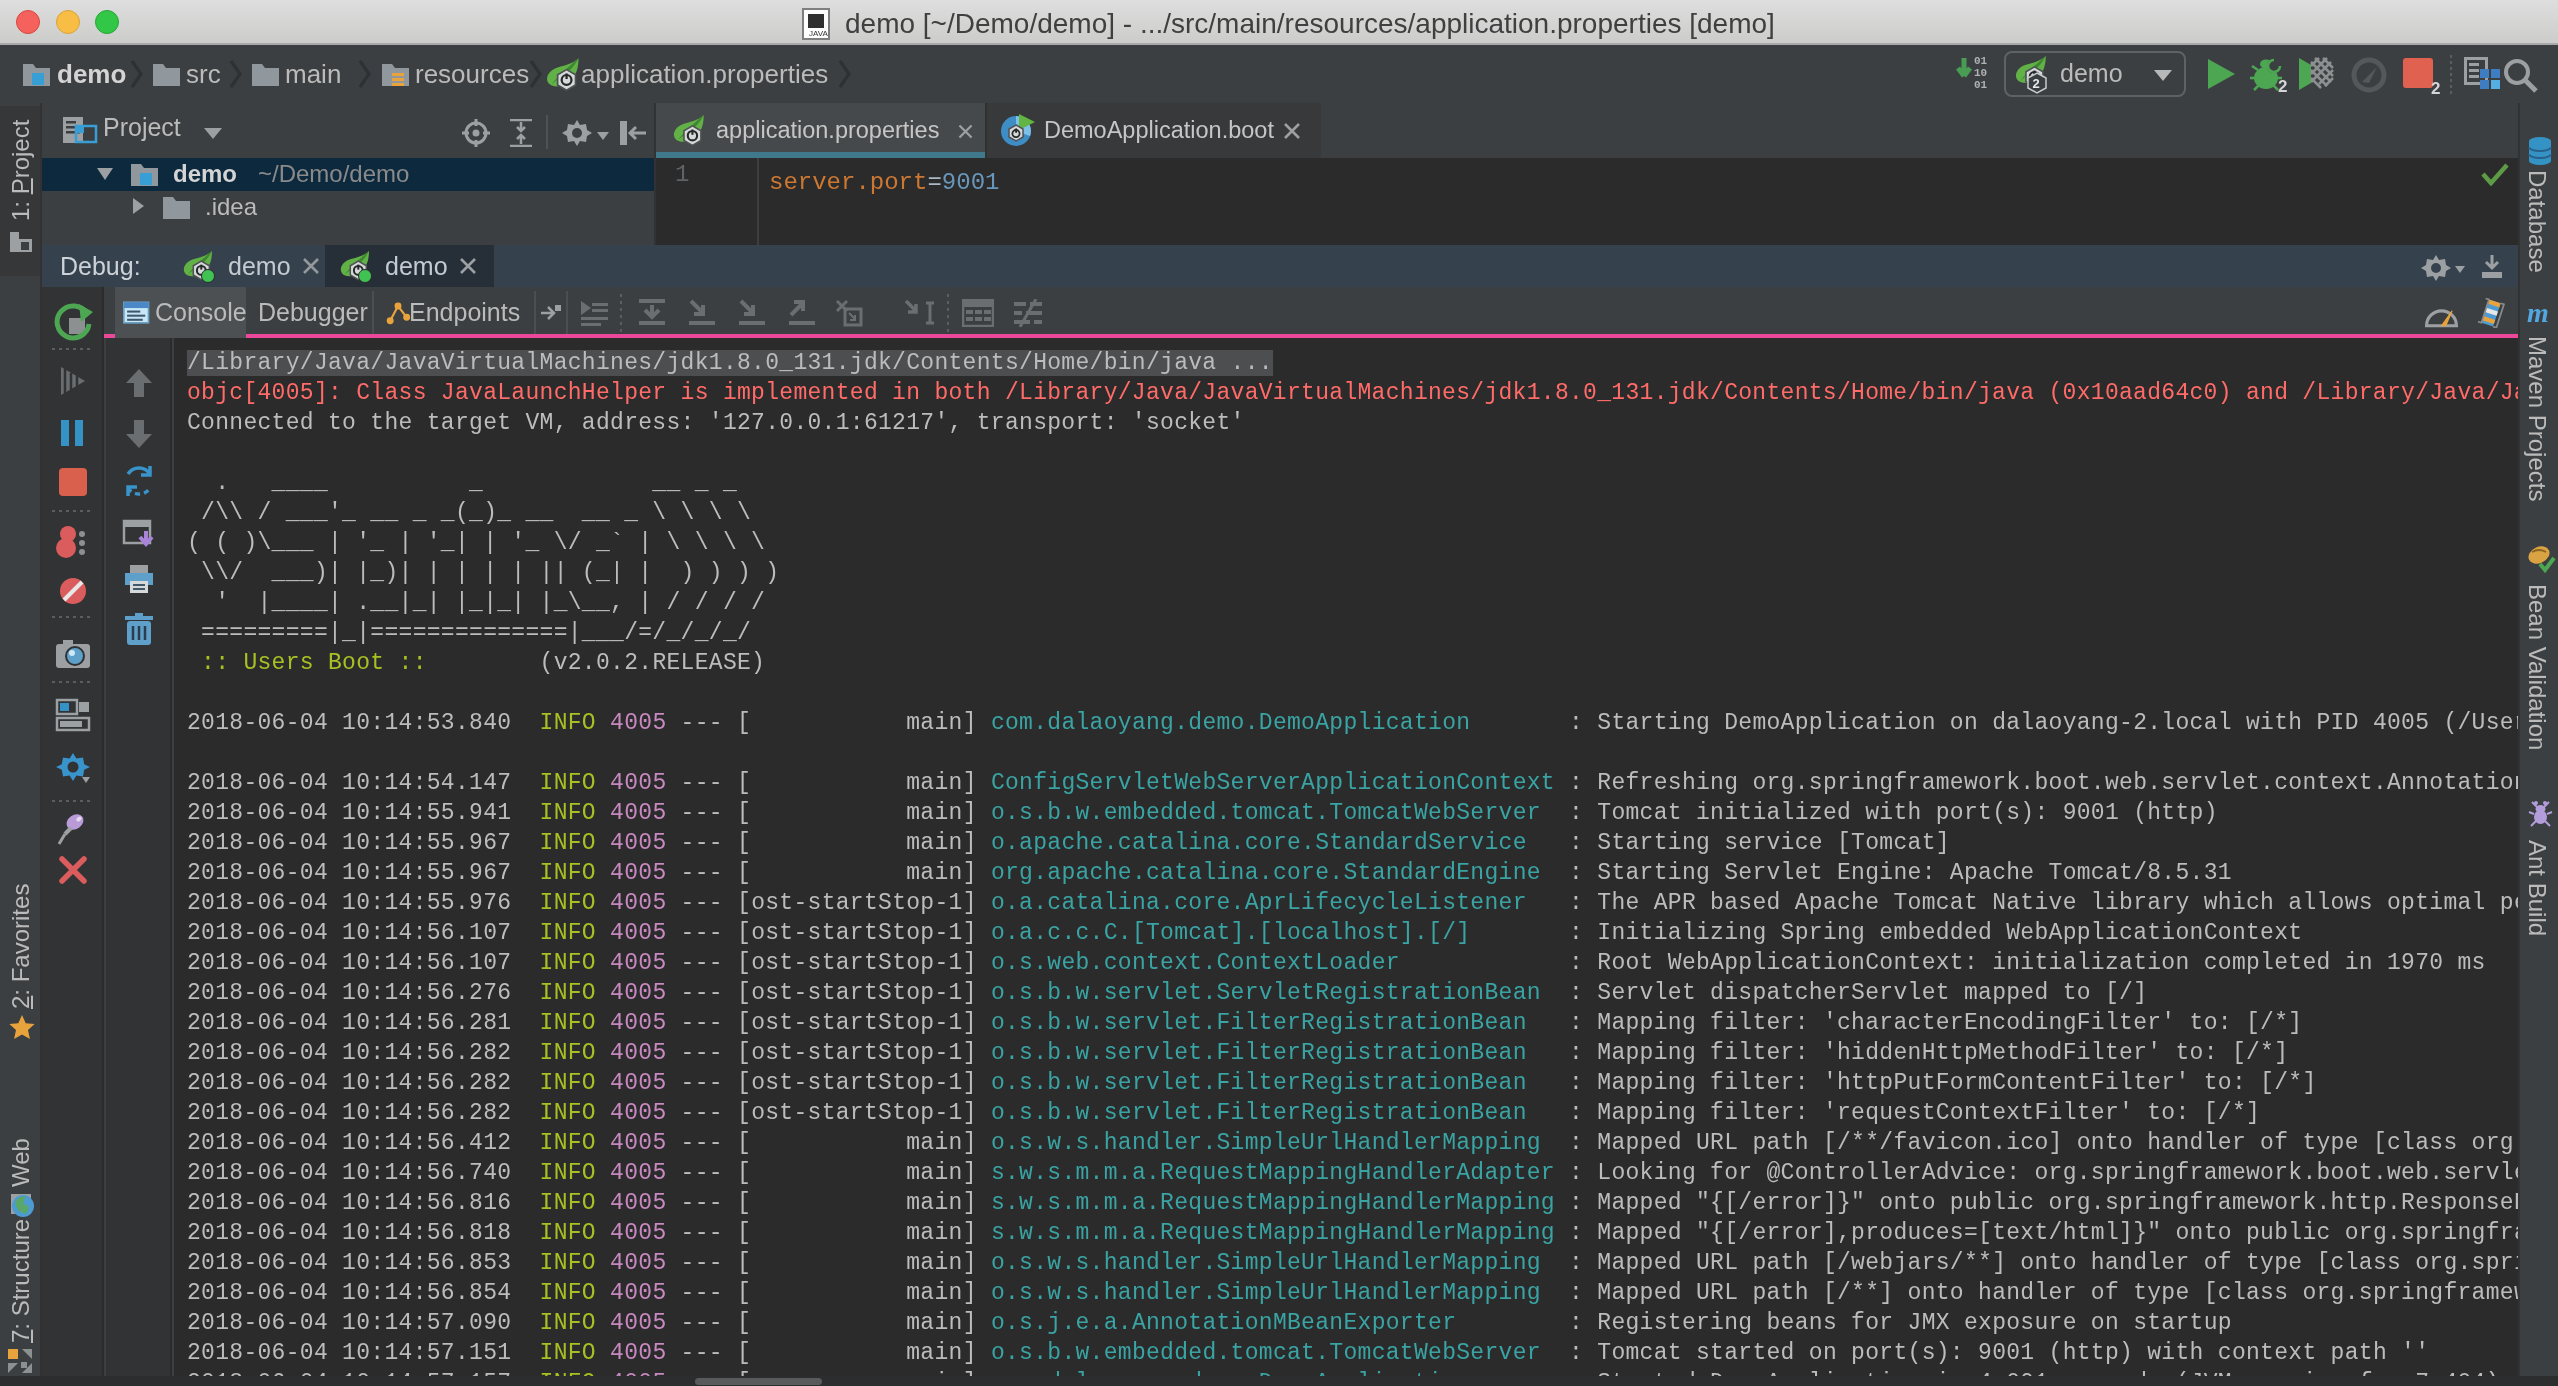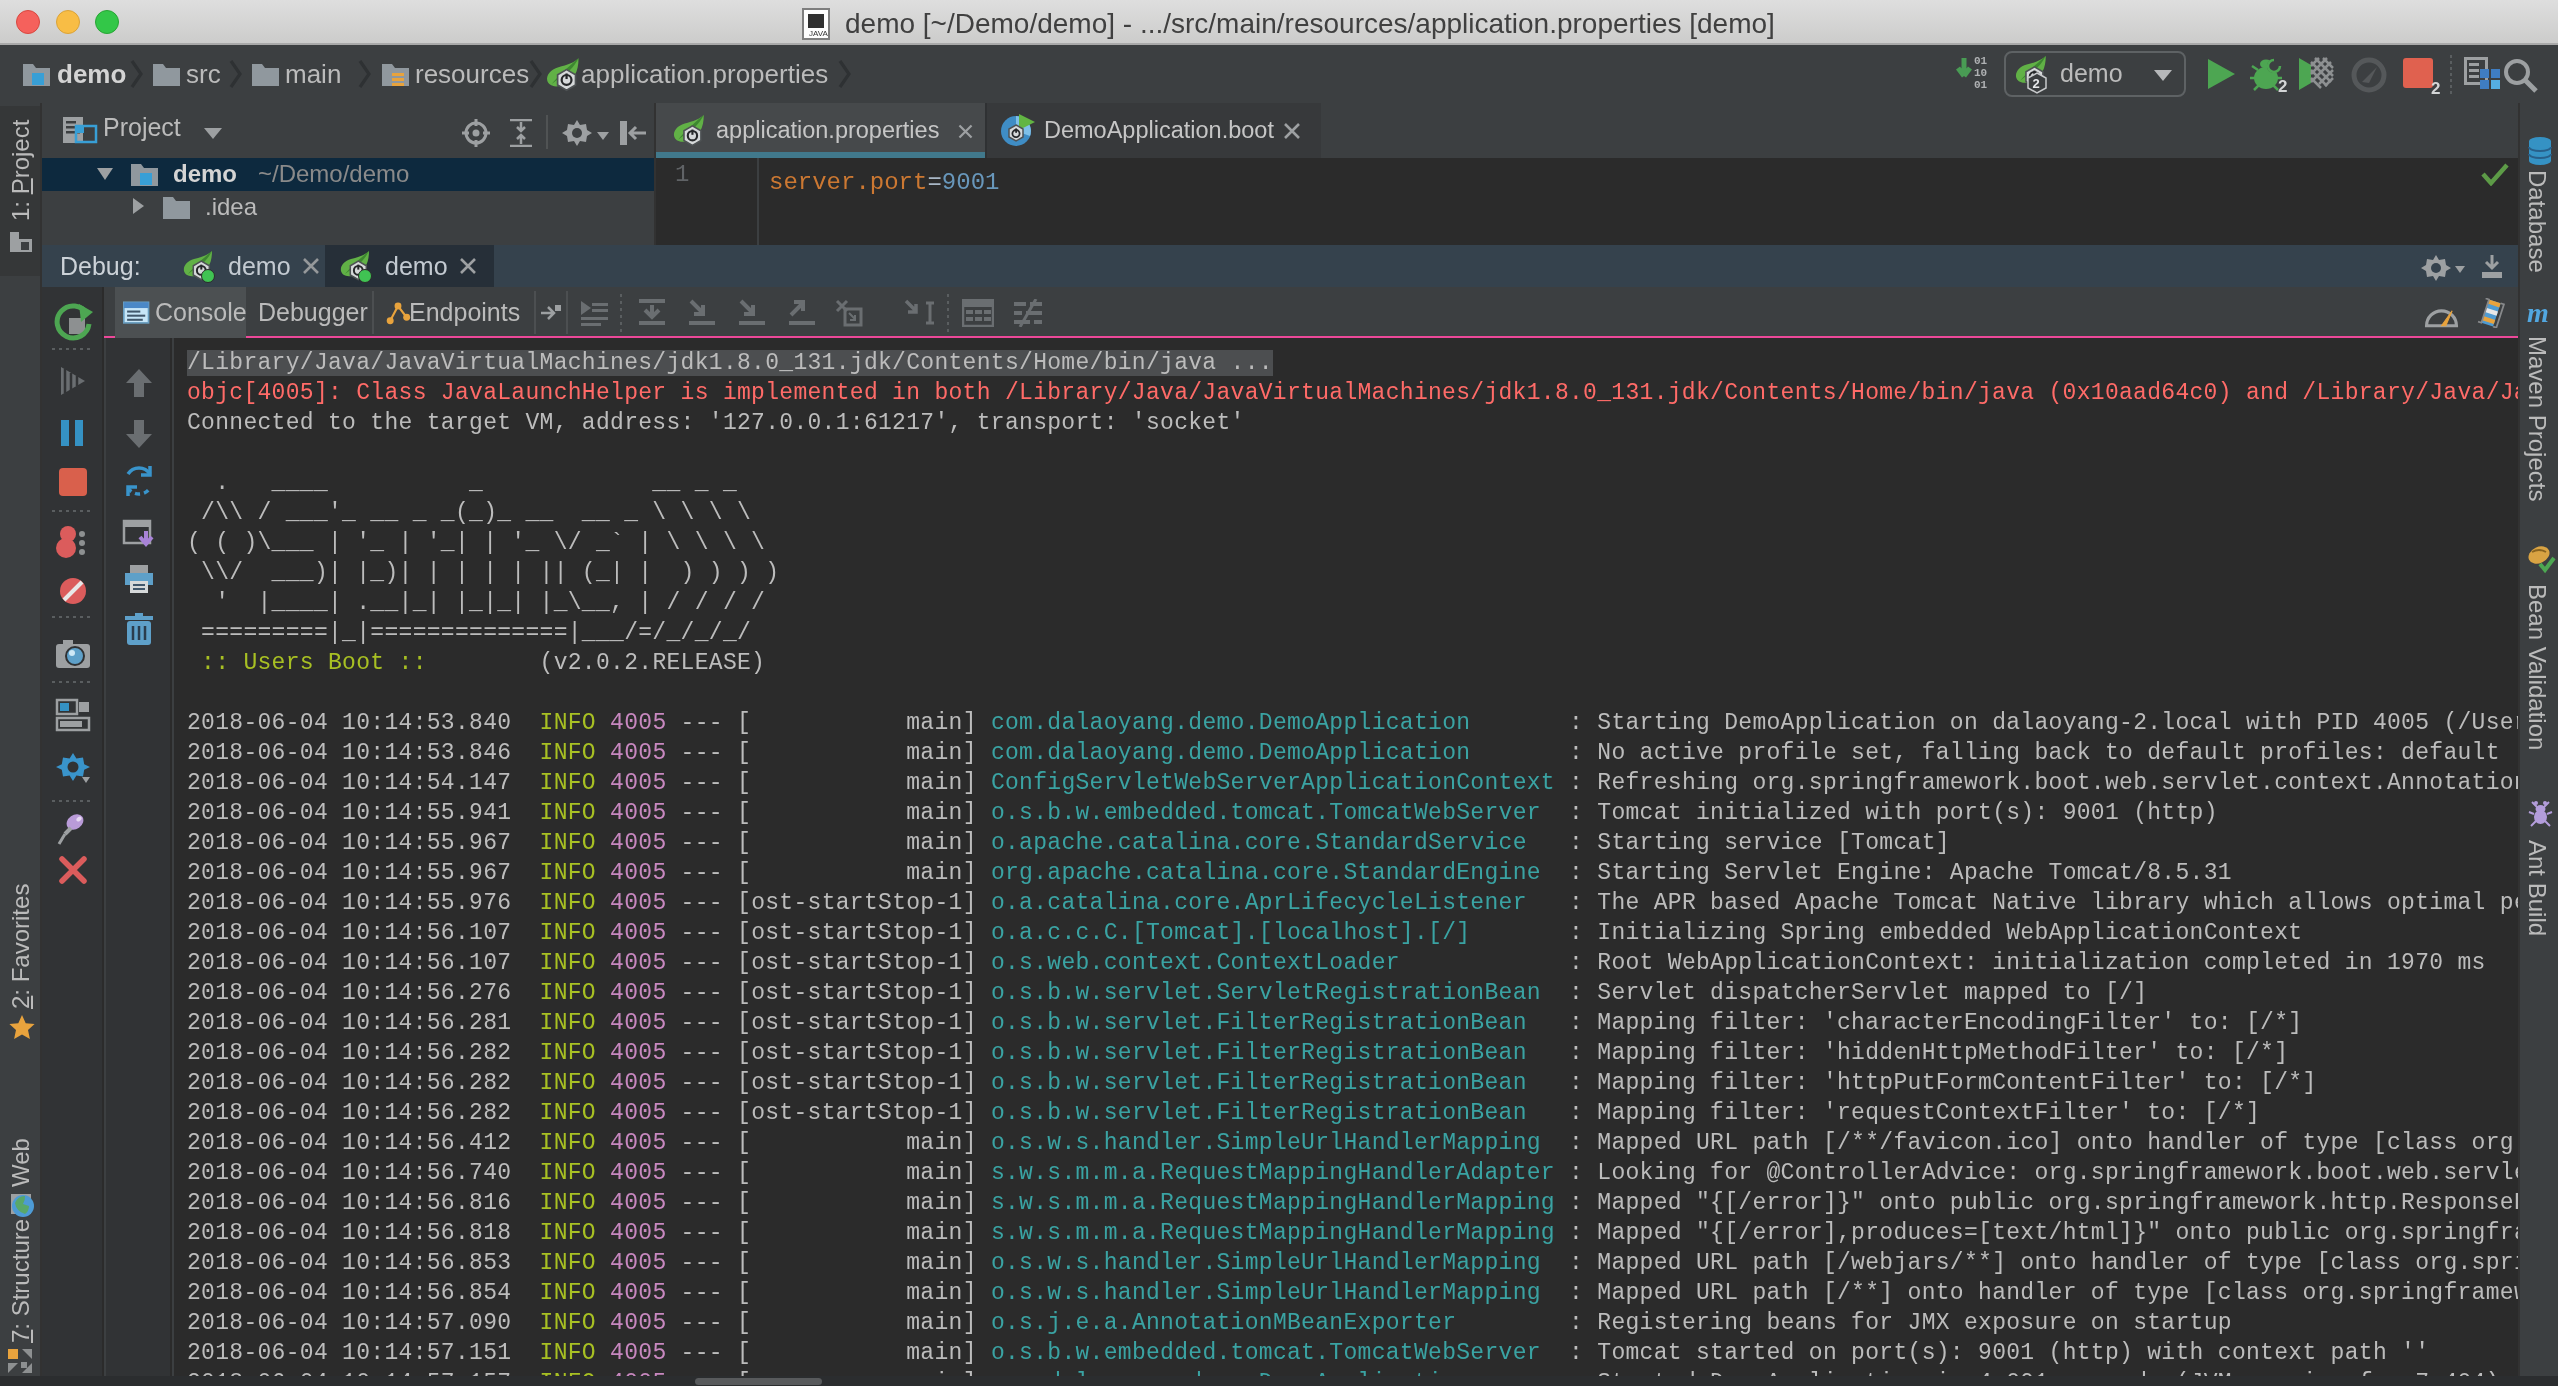--- a/index.html
+++ b/index.html
@@ -29,21 +29,21 @@
 .tree-row { position:absolute; left:0; width:612px; height:33px; font-size:24px; color:#bbbbbb; }
 
 #editor { position:absolute; left:656px; top:103px; width:1862px; height:142px; background:#2b2b2b; }
 #tabbar { position:absolute; left:0; top:0; width:1862px; height:55px; background:#3c3f41; }
 .etab { position:absolute; top:0; height:55px; display:flex; align-items:center; font-size:25px; color:#bbbbbb; }
 #code { position:absolute; left:0; top:55px; width:1862px; height:87px; background:#2b2b2b;
   font-family:"Liberation Mono", monospace; font-size:24px; }
 
 #debug { position:absolute; left:42px; top:245px; width:2476px; height:1141px; }
 #dbg-head { position:absolute; left:0; top:0; width:2476px; height:42px; background:#35424d; color:#ccd2d8; }
-#dbg-toolrow { position:absolute; left:0; top:42px; width:2476px; height:51px; background:#3c3f41; border-bottom:2px solid #ec4899; }
+#dbg-toolrow { position:absolute; left:0; top:42px; width:2476px; height:51px; background:#3c3f41; border-bottom:4px solid #ec4899; }
 #dbg-col1 { position:absolute; left:0; top:42px; width:62px; height:1099px; background:#313335; border-right:2px solid #2b2b2b; }
 #dbg-col2 { position:absolute; left:64px; top:93px; width:66px; height:1048px; background:#313335; border-right:2px solid #2b2b2b; }
 #console { position:absolute; left:132px; top:93px; width:2344px; height:1048px; background:#2b2b2b;
   font-family:"Liberation Mono", monospace; font-size:23px; letter-spacing:0.3px; line-height:30px; white-space:pre; overflow:hidden; }
 #console .ln { position:absolute; left:13px; color:#bcbcbc; }
 .cg { color:#a8c023; } 
 .cm { color:#c888c0; } 
 .cc { color:#3aa3a3; } 
 .cr { color:#ff6b68; }
 
@@ -557,21 +557,20 @@
 <span class="ln" style="top:40px"><span class="cr">objc[4005]: Class JavaLaunchHelper is implemented in both /Library/Java/JavaVirtualMachines/jdk1.8.0_131.jdk/Contents/Home/bin/java (0x10aad64c0) and /Library/Java/JavaVirtualMachines/jdk1.8.0_131.jdk/Contents/Home/jre/lib/libinstrument.dylib</span></span>
 <span class="ln" style="top:70px">Connected to the target VM, address: '127.0.0.1:61217', transport: 'socket'</span>
 <span class="ln" style="top:130px">  .   ____          _            __ _ _</span>
 <span class="ln" style="top:160px"> /\\ / ___'_ __ _ _(_)_ __  __ _ \ \ \ \</span>
 <span class="ln" style="top:190px">( ( )\___ | '_ | '_| | '_ \/ _` | \ \ \ \</span>
 <span class="ln" style="top:220px"> \\/  ___)| |_)| | | | | || (_| |  ) ) ) )</span>
 <span class="ln" style="top:250px">  '  |____| .__|_| |_|_| |_\__, | / / / /</span>
 <span class="ln" style="top:280px"> =========|_|==============|___/=/_/_/_/</span>
 <span class="ln" style="top:310px"><span class="cg"> :: Users Boot ::</span>        (v2.0.2.RELEASE)</span>
 <span class="ln" style="top:370px">2018-06-04 10:14:53.840  <span class="cg">INFO</span> <span class="cm">4005</span> --- [           main] <span class="cc">com.dalaoyang.demo.DemoApplication      </span> : Starting DemoApplication on dalaoyang-2.local with PID 4005 (/Users/dalaoyang/Demo/demo/target/classes started by dalaoyang)</span>
-<span class="ln" style="top:400px">2018-06-04 10:14:53.846  <span class="cg">INFO</span> <span class="cm">4005</span> --- [           main] <span class="cc">com.dalaoyang.demo.DemoApplication      </span> : No active profile set, falling back to default profiles: default</span>
 <span class="ln" style="top:430px">2018-06-04 10:14:54.147  <span class="cg">INFO</span> <span class="cm">4005</span> --- [           main] <span class="cc">ConfigServletWebServerApplicationContext</span> : Refreshing org.springframework.boot.web.servlet.context.AnnotationConfigServletWebServerApplicationContext@4148db48: startup date</span>
 <span class="ln" style="top:460px">2018-06-04 10:14:55.941  <span class="cg">INFO</span> <span class="cm">4005</span> --- [           main] <span class="cc">o.s.b.w.embedded.tomcat.TomcatWebServer </span> : Tomcat initialized with port(s): 9001 (http)</span>
 <span class="ln" style="top:490px">2018-06-04 10:14:55.967  <span class="cg">INFO</span> <span class="cm">4005</span> --- [           main] <span class="cc">o.apache.catalina.core.StandardService  </span> : Starting service [Tomcat]</span>
 <span class="ln" style="top:520px">2018-06-04 10:14:55.967  <span class="cg">INFO</span> <span class="cm">4005</span> --- [           main] <span class="cc">org.apache.catalina.core.StandardEngine </span> : Starting Servlet Engine: Apache Tomcat/8.5.31</span>
 <span class="ln" style="top:550px">2018-06-04 10:14:55.976  <span class="cg">INFO</span> <span class="cm">4005</span> --- [ost-startStop-1] <span class="cc">o.a.catalina.core.AprLifecycleListener  </span> : The APR based Apache Tomcat Native library which allows optimal performance in production environments was not found on the java</span>
 <span class="ln" style="top:580px">2018-06-04 10:14:56.107  <span class="cg">INFO</span> <span class="cm">4005</span> --- [ost-startStop-1] <span class="cc">o.a.c.c.C.[Tomcat].[localhost].[/]      </span> : Initializing Spring embedded WebApplicationContext</span>
 <span class="ln" style="top:610px">2018-06-04 10:14:56.107  <span class="cg">INFO</span> <span class="cm">4005</span> --- [ost-startStop-1] <span class="cc">o.s.web.context.ContextLoader           </span> : Root WebApplicationContext: initialization completed in 1970 ms</span>
 <span class="ln" style="top:640px">2018-06-04 10:14:56.276  <span class="cg">INFO</span> <span class="cm">4005</span> --- [ost-startStop-1] <span class="cc">o.s.b.w.servlet.ServletRegistrationBean </span> : Servlet dispatcherServlet mapped to [/]</span>
 <span class="ln" style="top:670px">2018-06-04 10:14:56.281  <span class="cg">INFO</span> <span class="cm">4005</span> --- [ost-startStop-1] <span class="cc">o.s.b.w.servlet.FilterRegistrationBean  </span> : Mapping filter: 'characterEncodingFilter' to: [/*]</span>
 <span class="ln" style="top:700px">2018-06-04 10:14:56.282  <span class="cg">INFO</span> <span class="cm">4005</span> --- [ost-startStop-1] <span class="cc">o.s.b.w.servlet.FilterRegistrationBean  </span> : Mapping filter: 'hiddenHttpMethodFilter' to: [/*]</span>

